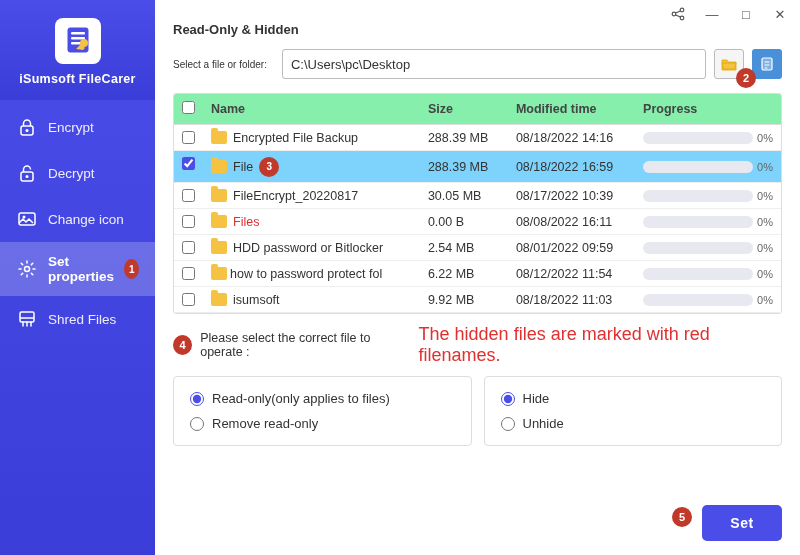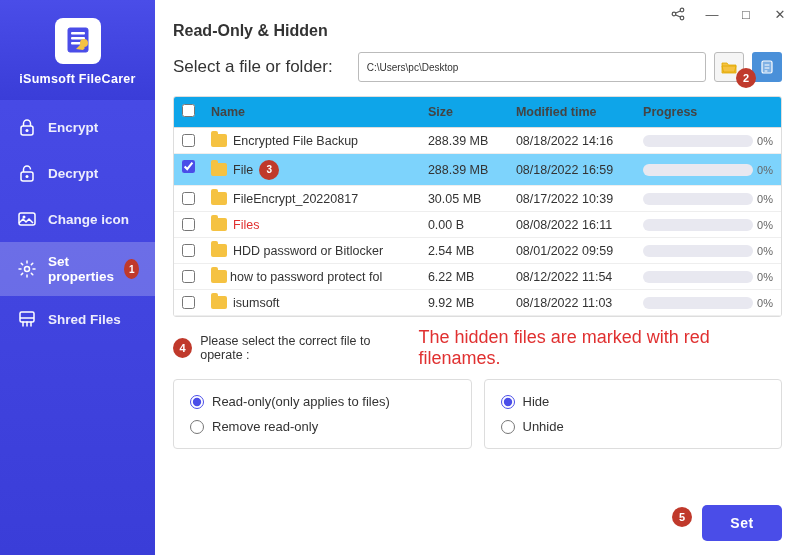--- a/index.html
+++ b/index.html
@@ -51,21 +51,20 @@
 
     .nav-item {
       display: flex;
       align-items: center;
       padding: 12px 16px;
       color: rgba(255,255,255,0.9);
       font-size: 13.5px;
       cursor: pointer;
       gap: 10px;
       transition: background 0.15s;
-      font-weight: bold;
     }
 
     .nav-item.active {
       background: rgba(255,255,255,0.22);
       color: #fff;
       font-weight: 600;
     }
 
     .nav-icon {
       width: 22px;
@@ -93,48 +92,48 @@
       align-items: center;
       justify-content: center;
       cursor: pointer;
       font-size: 13px;
       color: #555;
       background: transparent;
       border: none;
     }
 
     .section-title {
-      font-size: 16px;
+      font-size: 13px;
       font-weight: 600;
       color: #333;
       margin-bottom: 12px;
       margin-top: 6px;
     }
 
     .file-selector-row {
       display: flex;
       align-items: center;
       margin-bottom: 14px;
       gap: 8px;
     }
 
     .file-selector-label {
-      font-size: 17px;
+      font-size: 10px;
       color: #333;
       white-space: nowrap;
-      margin-right: 17px;
+      margin-right: 7px;
     }
 
     .file-path-input {
       flex: 1;
       height: 30px;
       border: 1px solid #bbb;
       border-radius: 3px;
       padding: 0 8px;
-      font-size: 10px;
+      font-size: 13px;
       color: #333;
       outline: none;
     }
 
     .icon-btn {
       width: 30px;
       height: 30px;
       border: 1px solid #bbb;
       border-radius: 3px;
       background: #f5f5f5;
@@ -165,21 +164,21 @@
       flex-shrink: 0;
     }
 
     .file-table {
       width: 100%;
       border-collapse: collapse;
       font-size: 12.5px;
     }
 
     .file-table thead tr {
-      background: #0ea5e9;
+      background: #86efac;
       border-bottom: 1px solid #ddd;
     }
 
     .file-table th {
       padding: 7px 8px;
       text-align: left;
       font-weight: 600;
       color: #444;
       font-size: 12.5px;
     }

